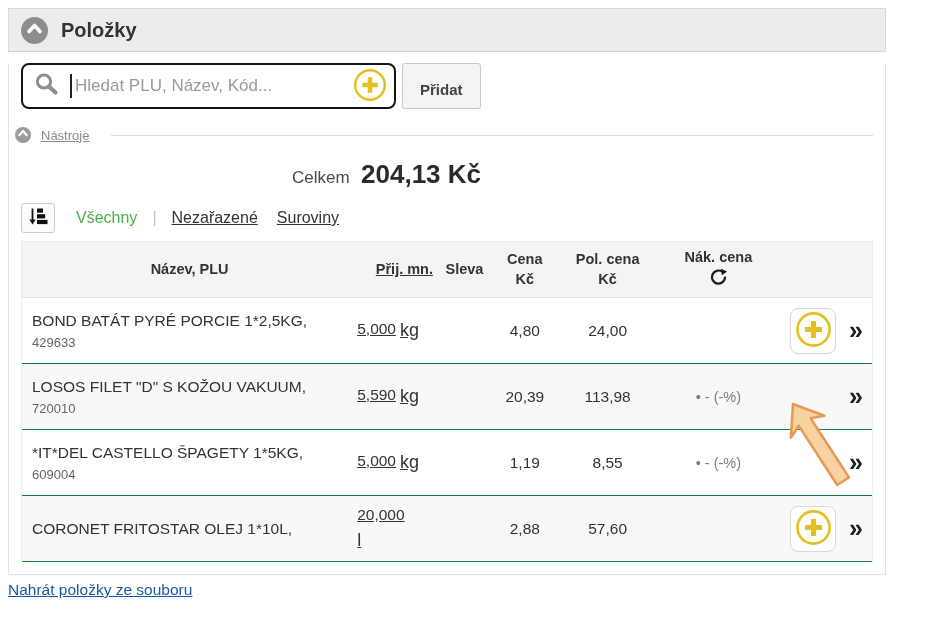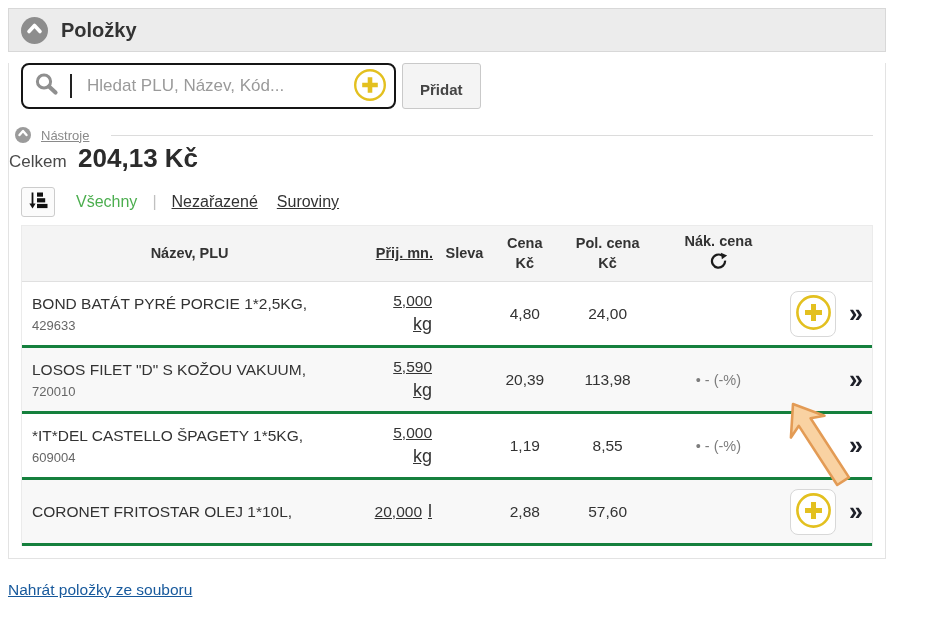--- a/index.html
+++ b/index.html
@@ -16,69 +16,69 @@
   .panel-title { font-size:20px; font-weight:bold; color:#333; }
 
   .panel-body { background:#fff; border:1px solid #e3e3e3; border-top:none;
     padding-bottom:12px; position:relative; }
 
   .search-row { display:flex; align-items:center; margin:11px 12px 0 12px; gap:6px; }
   .search-box { width:375px; height:46px; border:2px solid #151515; border-radius:8px;
     background:#fff; display:flex; align-items:center; padding:0 7px 0 10px; }
   .search-box .caret { width:2px; height:24px; background:#222; margin-left:10px; }
   .search-box input { border:none; outline:none; flex:1; font-size:17px; color:#333;
-    margin-left:15px; font-family:"Liberation Sans", sans-serif; background:transparent; }
+    margin-left:3px; font-family:"Liberation Sans", sans-serif; background:transparent; }
   .search-box input::placeholder { color:#9a9a9a; opacity:1; }
   .icon-btn { background:none; border:none; cursor:pointer; display:flex; align-items:center; }
   .add-btn { height:46px; padding:17px 17px; background:#f4f4f4; border:1px solid #c9c9c9;
     border-radius:3px; font-size:15px; font-weight:bold; color:#444; cursor:pointer;
     font-family:"Liberation Sans", sans-serif; }
 
   .tools-row { display:flex; align-items:center; margin:18px 12px 0 6px; height:16px; }
   .circle-btn.small { width:16px; height:16px; background:#9b9b9b; }
   .tools-link { margin-left:10px; font-size:13px; color:#8a8a8a; text-decoration:underline; cursor:pointer; }
   .tools-line { flex:1; height:1px; background:#dcdcdc; margin-left:22px; }
 
-  .total-row { text-align:left; padding-right:121px; line-height:30px; }
+  .total-row { text-align:center; padding-right:121px; margin-top:16px; line-height:30px; }
   .total-label { font-size:17px; color:#4a4a4a; }
   .total-value { font-size:26px; font-weight:bold; color:#2b2b2b; margin-left:7px; }
 
   .filter-row { display:flex; align-items:center; margin:10px 12px 0 12px; height:30px; }
   .sort-btn { width:34px; height:30px; background:#fbfbfb; border:1px solid #ccc;
     border-radius:3px; display:flex; align-items:center; justify-content:center; cursor:pointer; }
   .tab { font-size:16px; cursor:pointer; }
   .tab-all { margin-left:21px; color:#4cae4f; }
   .filter-sep { color:#c0c0c0; margin:0 15px; font-size:16px; }
   .tab-link { color:#333; text-decoration:underline; }
   .tab-link + .tab-link { margin-left:19px; }
 
   .table { margin:8px 12px 0 12px; border:1px solid #ebebeb; border-bottom:none; }
   .trow, .thead { display:flex; align-items:center; }
   .thead { background:#f4f4f4; min-height:56px; font-weight:bold; font-size:14.5px;
     color:#333; border-bottom:1px solid #e0e0e0; line-height:19px; }
-  .trow { min-height:66px; border-bottom:3px solid #15803d; font-size:15.5px; background:#fff; }
+  .trow { min-height:66px; border-bottom:1px solid #15803d; font-size:15.5px; background:#fff; }
   .trow.alt { background:#f8f8f8; }
 
   .c-name { width:336px; }
   .c-qty  { width:80px;  text-align:right;text-decoration:underline; }
   .c-dis  { width:55px;  text-align:center; }
   .c-price{ width:66px;  text-align:center; }
   .c-item { width:100px; text-align:center; }
   .c-nak  { width:122px; text-align:center; }
   .c-act  { width:93px;  display:flex; align-items:center; justify-content:flex-end;
             gap:13px; padding-right:5px; }
 
   .thead .c-name { text-align:center; }
   .thead .c-qty { padding-right:4px; }
   .th-stack { display:flex; flex-direction:column; align-items:center; gap:1px; }
 
   .c-name .nm { color:#333; padding-left:10px; }
   .c-name .plu { color:#666; font-size:13px; padding-left:10px; margin-top:5px; }
-  .qty-stack { display:flex; flex-direction:column; padding-right:5px; gap:4px; }
-  .qty-inline { flex-direction:row; align-items:center; gap:6px; justify-content:flex-end; }
+  .qty-stack { display:flex; flex-direction:row; padding-right:5px; gap:4px; }
+  .qty-inline { flex-direction:column; align-items:flex-start; gap:6px; justify-content:flex-end; }
   .qty-unit { font-size:18px; }
   .nak-text { color:#7d7d7d; font-size:14.5px; }
 
   .row-add-btn { width:46px; height:46px; background:#fff; border:1px solid #d8d8d8;
     border-radius:8px; display:flex; align-items:center; justify-content:center; cursor:pointer; }
   .expand { font-size:25px; font-weight:bold; color:#1e2029; cursor:pointer;
     line-height:1; padding-right:6px; letter-spacing:-2px; }
 
   .upload-link { position:absolute; left:8px; top:581px; font-size:15.5px;
     color:#17599c; text-decoration:underline; cursor:pointer; }

